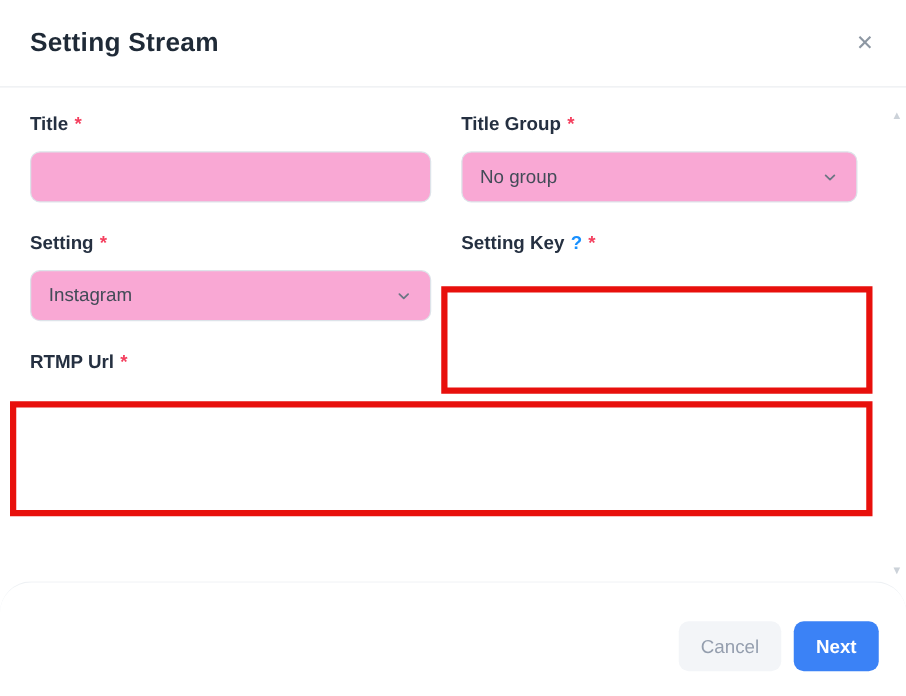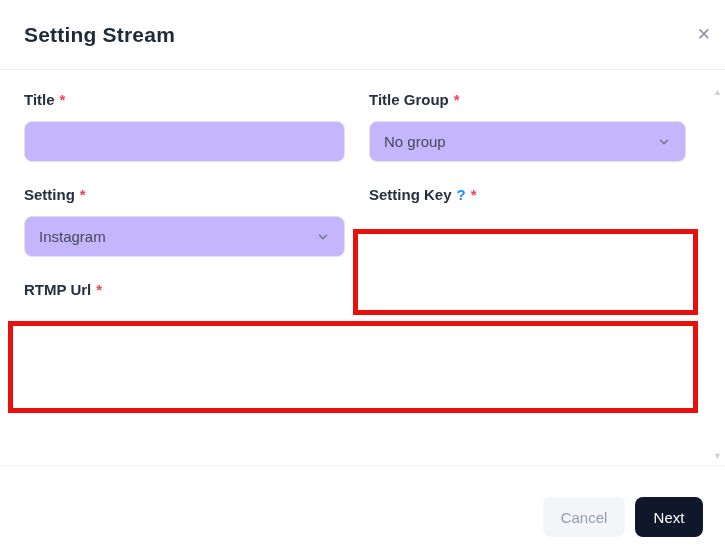--- a/index.html
+++ b/index.html
@@ -9,21 +9,21 @@
     background: #ffffff;
     position: relative;
     overflow: hidden;
     color: #1f2a37;
   }
   .modal { position: absolute; inset: 0; background: #fff; }
 
   
   .modal-header {
     height: 70px;
-    padding: 0 10px 0 24px;
+    padding: 0 22px 0 24px;
     display: flex;
     align-items: center;
     justify-content: space-between;
     border-bottom: 1px solid #ebeef1;
   }
   .modal-title { font-size: 21px; font-weight: 700; color: #1f2a37; letter-spacing: .2px; }
   .close-btn {
     background: none; border: none; cursor: pointer;
     font-size: 17px; color: #8d97a3; line-height: 1; padding: 4px;
     font-family: "Liberation Sans", sans-serif;
@@ -50,21 +50,21 @@
   .field-label {
     display: flex; align-items: baseline; gap: 5px;
     font-size: 15px; font-weight: 700; color: #253041;
     margin-bottom: 13px;
   }
   .required { color: #f43f5e; font-weight: 700; }
   .help { color: #1890ff; font-weight: 700; cursor: pointer; }
   .text-input, .select-box {
     width: 100%; height: 41px;
     border: 1px solid #dde3e9; border-radius: 8px;
-    background: #c4b5fd;
+    background: #f9a8d4;
     padding: 0 14px;
     font-size: 15px;
     font-family: "Liberation Sans", sans-serif;
     color: #424b57;
     outline: none;
   }
   .text-input::placeholder { color: #aeb6c2; opacity: 1; }
   .select-box {
     display: flex; align-items: center; justify-content: space-between;
     cursor: pointer;
@@ -82,28 +82,29 @@
   .annotation.stream-key { left: 353px; top: 229px; width: 345px; height: 86px; }
   .annotation.rtmp { left: 8px; top: 321px; width: 690px; height: 92px; }
 
   
   .footer {
     position: absolute; left: 0; right: 0; top: 465px; bottom: 0;
     border-top: 1px solid #eef1f4;
     display: flex; justify-content: flex-end; align-items: flex-start;
     gap: 10px;
     padding: 31px 22px 0 0;
+    border-radius: 25px;
   }
   .btn {
     height: 40px; border-radius: 8px; border: none; cursor: pointer;
     font-size: 15px; font-family: "Liberation Sans", sans-serif;
     display: flex; align-items: center; justify-content: center;
   }
   .btn-cancel { background: #f3f5f8; color: #949eae; width: 82px; font-weight: 400; }
-  .btn-next { background: #0f172a; color: #ffffff; width: 68px; font-weight: 400; }
+  .btn-next { background: #3b82f6; color: #ffffff; width: 68px; font-weight: 700; }
 
   
   .scroll-arrow { position: absolute; right: 3px; color: #ccd2d9; font-size: 9px; line-height: 1; }
   .scroll-arrow.up { top: 88px; }
   .scroll-arrow.down { top: 452px; }
 </style>
 </head>
 <body>
 
 <div class="modal">

